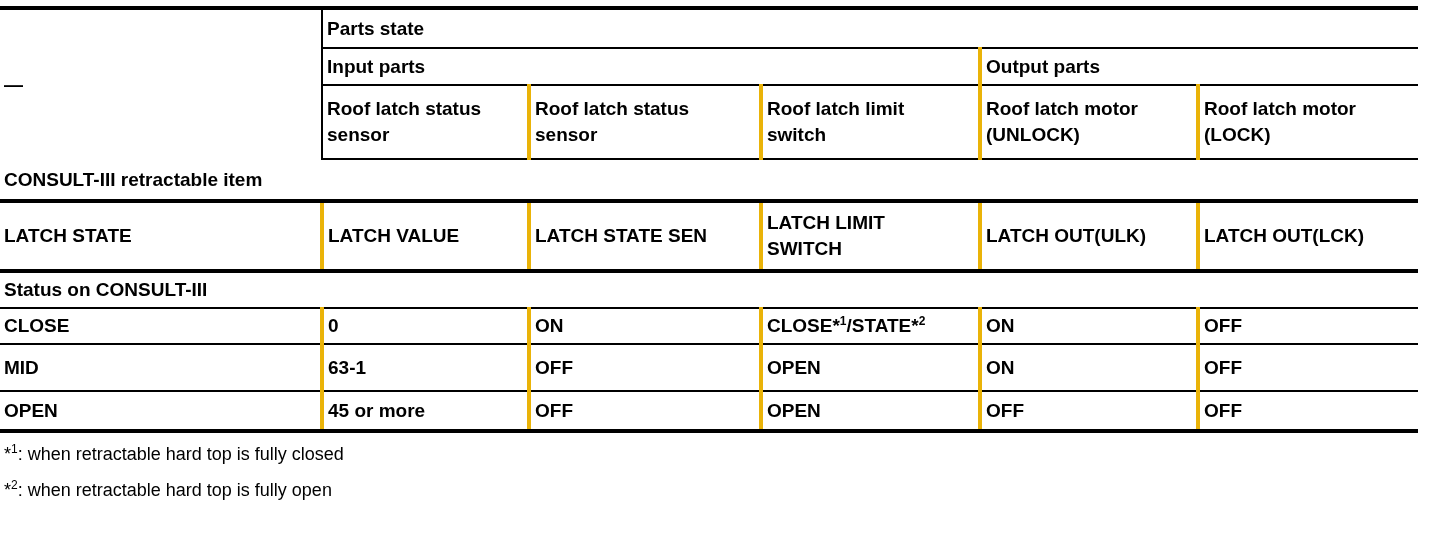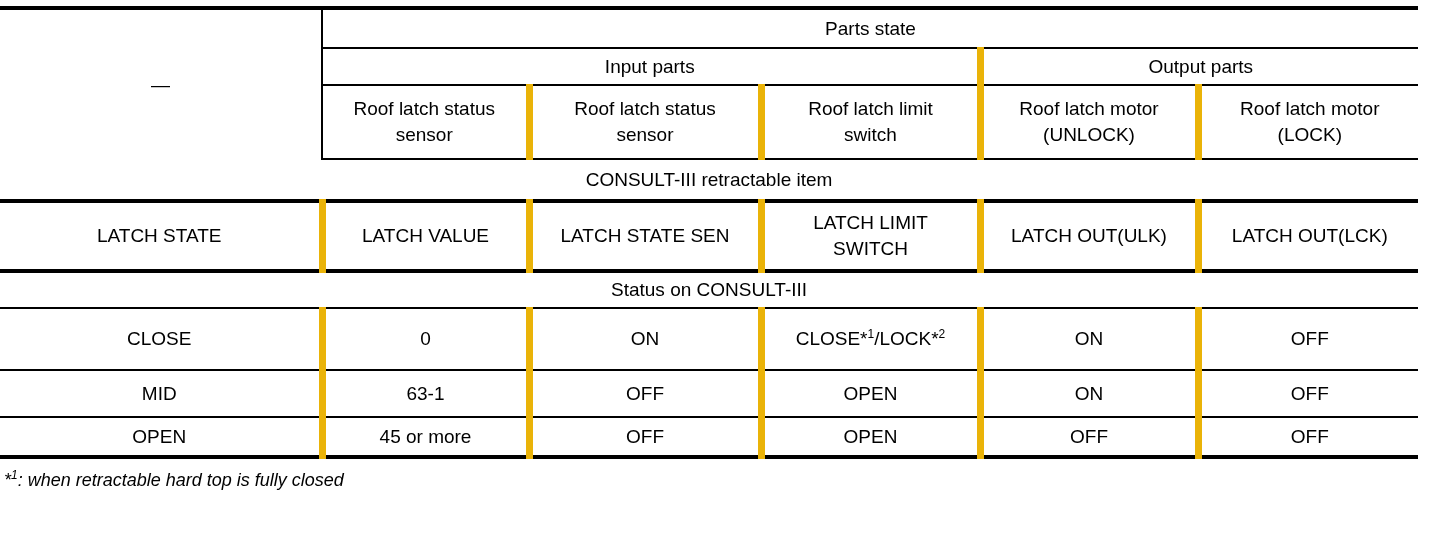--- a/index.html
+++ b/index.html
@@ -18,45 +18,44 @@
     overflow: hidden;
   }
   table.spec {
     border-collapse: collapse;
     table-layout: fixed;
     width: 1418px;
     font-size: 19px;
     line-height: 1.35;
   }
   table.spec td, table.spec th {
-    font-weight: normal;
-    text-align: center;
+    font-weight: bold;
+    text-align: left;
     vertical-align: middle;
     padding: 2px 4px;
     box-sizing: border-box;
     overflow: hidden;
   }
   
   .bt4 { border-top: 4px solid #000; }
   .bb2 { border-bottom: 2px solid #000; }
   .bb4 { border-bottom: 4px solid #000; }
-  .vl  { border-left: 7px solid #eab308; }
+  .vl  { border-left: 4px solid #eab308; }
   .corner-cell { border-right: 2px solid #000; }
   .wrap2 { white-space: pre-line; }
   sup {
     font-size: 12px;
     line-height: 0;
     vertical-align: super;
     letter-spacing: 0;
   }
   .footnotes {
     margin-top: 9px;
     padding-left: 4px;
     font-size: 18px;
-    font-style: italic;
   }
   .footnote {
     margin-bottom: 11px;
     line-height: 1.4;
   }
 </style>
 </head>
 <body>
 
 <div class="page">
@@ -108,26 +107,26 @@
       <td class="vl bb4 wrap2">LATCH LIMIT
 SWITCH</td>
       <td class="vl bb4">LATCH OUT(ULK)</td>
       <td class="vl bb4">LATCH OUT(LCK)</td>
     </tr>
 
     <tr style="height:37px">
       <td colspan="6" class="bb2">Status on CONSULT-III</td>
     </tr>
 
-    <tr style="height:62px">
+    <tr style="height:36px">
       <td class="bb2">CLOSE</td>
       <td class="vl bb2">0</td>
       <td class="vl bb2">ON</td>
       <td class="vl bb2">
-        <span>CLOSE*</span><sup>1</sup><span>/LOCK*</span><sup>2</sup>
+        <span>CLOSE*</span><sup>1</sup><span>/STATE*</span><sup>2</sup>
       </td>
       <td class="vl bb2">ON</td>
       <td class="vl bb2">OFF</td>
     </tr>
 
     <tr style="height:47px">
       <td class="bb2">MID</td>
       <td class="vl bb2">63-1</td>
       <td class="vl bb2">OFF</td>
       <td class="vl bb2">OPEN</td>
@@ -143,15 +142,18 @@
       <td class="vl bb4">OFF</td>
       <td class="vl bb4">OFF</td>
     </tr>
   </tbody>
     </table>
 
   <div class="footnotes">
     <div class="footnote">
       <span>*</span><sup>1</sup><span>: when retractable hard top is fully closed</span>
     </div>
+    <div class="footnote">
+      <span>*</span><sup>2</sup><span>: when retractable hard top is fully open</span>
+    </div>
   </div>
 
 </div>
 
 </body></html>

